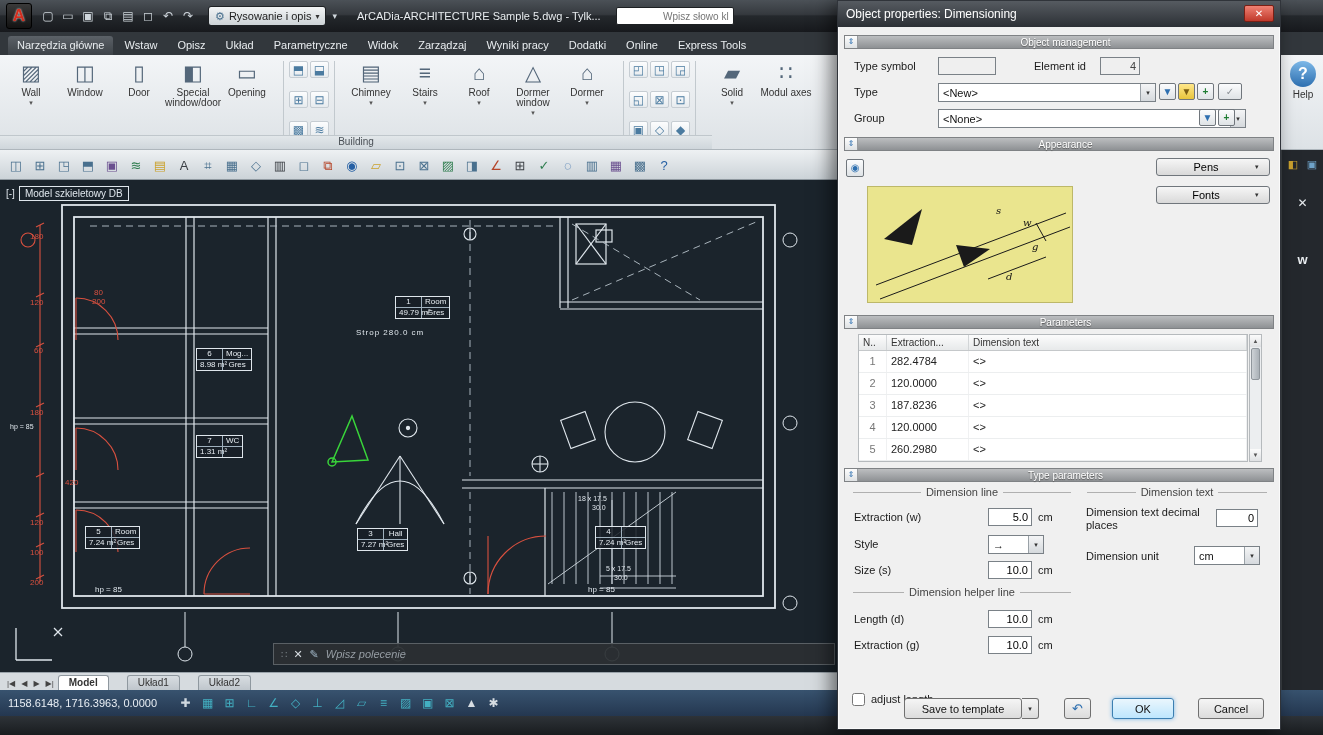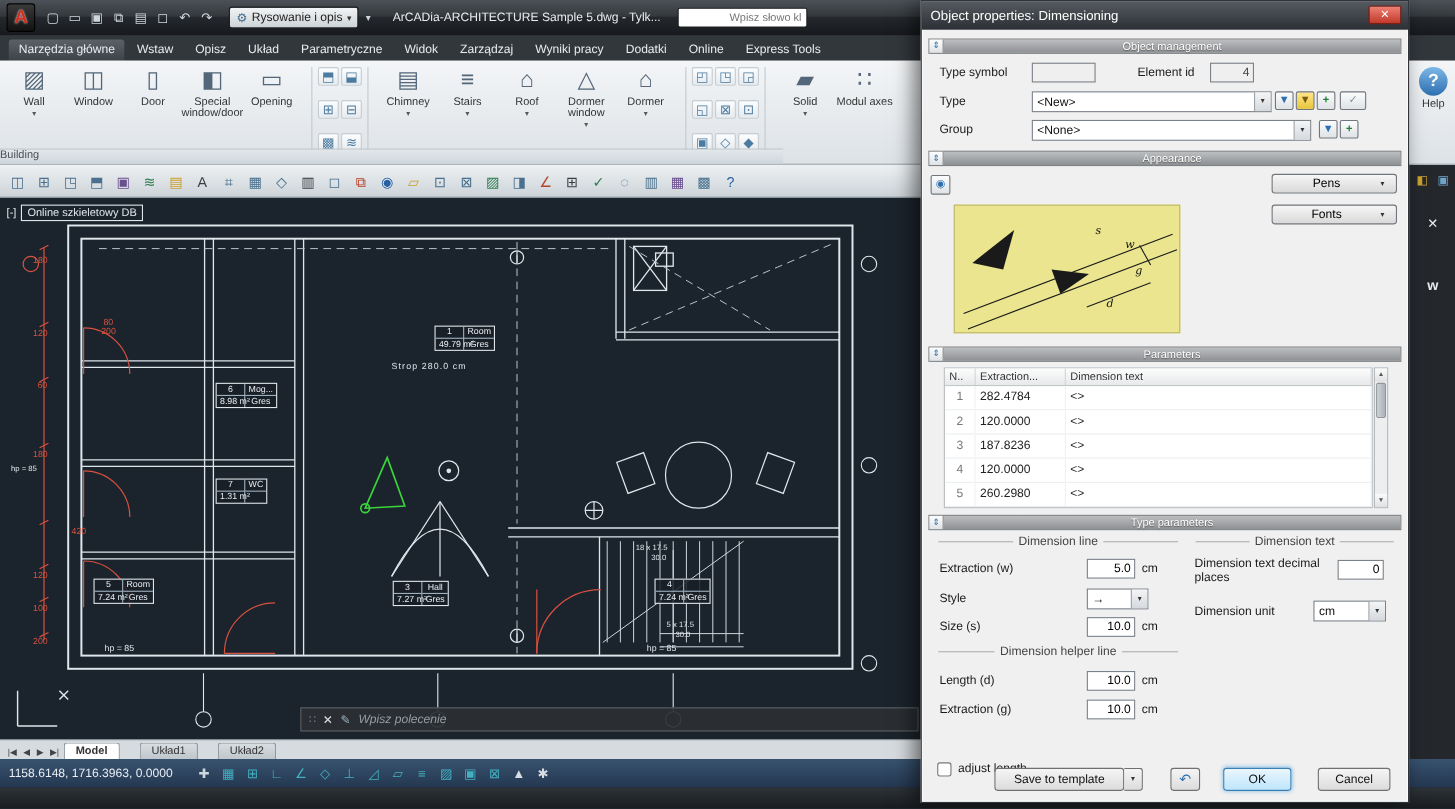--- a/index.html
+++ b/index.html
@@ -36,21 +36,21 @@
   .rpanel { display:flex; align-items:flex-start; padding:2px 4px 14px 4px; }
   .rbtn { width:54px; display:flex; flex-direction:column; align-items:center; padding-top:3px; cursor:default; }
   .ric { font-size:21px; line-height:26px; color:#54677a; }
   .rlb { font-size:10px; line-height:10px; color:#333; text-align:center; margin-top:2px; }
   .rar { font-size:7px; color:#555; margin-top:1px; height:7px; }
   .cluster { display:grid; grid-template-columns:repeat(2,19px); gap:2px; margin:6px 5px 0;
     border-left:1px solid #c2c9ce; border-right:1px solid #c2c9ce; padding:0 5px; }
   .cluster.c3 { grid-template-columns:repeat(3,19px); }
   .cicon { width:19px; height:17px; font-size:12px; line-height:17px; text-align:center; color:#4b7ba0;
     background:linear-gradient(#fcfdfe,#e7ebee); border:1px solid #c6cdd3; border-radius:2px; }
-  .plabel { position:absolute; left:0; bottom:0; width:712px; height:14px; text-align:left;
+  .plabel { position:absolute; left:0; bottom:0; width:712px; height:14px; text-align:center;
     font-size:10px; color:#4a5056; background:linear-gradient(#e2e7ea,#cfd6db); border-top:1px solid #c0c7cc; }
   .helpstub { position:absolute; left:1283px; top:4px; width:40px; text-align:center; }
   .helpstub .hq { width:26px; height:26px; margin:2px auto; border-radius:50%; background:linear-gradient(#7db8e8,#2d6fb0);
     color:#fff; font-weight:bold; font-size:16px; line-height:26px; }
   .helpstub .hl { font-size:10px; color:#333; }
 
   
   .toolbar { height:30px; background:linear-gradient(#eef1f3,#ccd3d8); border-bottom:1px solid #8f989f;
     display:flex; align-items:center; gap:2px; padding:0 5px; }
   .ticon { width:22px; height:22px; font-size:13px; line-height:21px; text-align:center; border-radius:2px;
@@ -486,21 +486,21 @@
       <g stroke="#dfe6ec" fill="none" stroke-width="1.3">
         <line x1="16" y1="448" x2="16" y2="480"></line>
           <line x1="16" y1="480" x2="52" y2="480"></line>
         <line x1="54" y1="448" x2="62" y2="456"></line>
           <line x1="62" y1="448" x2="54" y2="456"></line>
       </g>
     </svg>
 
     <div class="vplabel">
       <span>[-]</span>
-      <span class="box">Online szkieletowy DB</span>
+      <span class="box">Model szkieletowy DB</span>
     </div>
 
     <div class="roomboxes">
 
         <div class="rbox">
           <span class="rc">1</span>
           <span class="rc">Room</span>
           <span class="rc">49.79 m²</span>
           <span class="rc">Gres</span>
         </div>
@@ -640,21 +640,21 @@
     <div class="cmb" style="left:100px;top:82px;width:218px">
       <span class="cval">&lt;New&gt;</span>
       <span class="cbtn"></span>
     </div>
     <span class="sqbtn" style="left:321px;top:82px;color:#2d6fb0">▼</span>
     <span class="sqbtn yellow" style="left:340px;top:82px;color:#7a5c10">▼</span>
     <span class="sqbtn green" style="left:359px;top:82px">+</span>
     <span class="sqbtn wide" style="left:380px;top:82px">✓</span>
 
     <span class="dlbl" style="left:16px;top:111px">Group</span>
-    <div class="cmb" style="left:100px;top:108px;width:254px">
+    <div class="cmb" style="left:100px;top:108px;width:308px">
       <span class="cval">&lt;None&gt;</span>
       <span class="cbtn"></span>
     </div>
     <span class="sqbtn" style="left:361px;top:108px;color:#2d6fb0">▼</span>
     <span class="sqbtn green" style="left:380px;top:108px">+</span>
 
     <div class="sechead" style="top:136px">
       <span class="shicon">⇕</span>
       <span class="shlabel">Appearance</span>
     </div>

